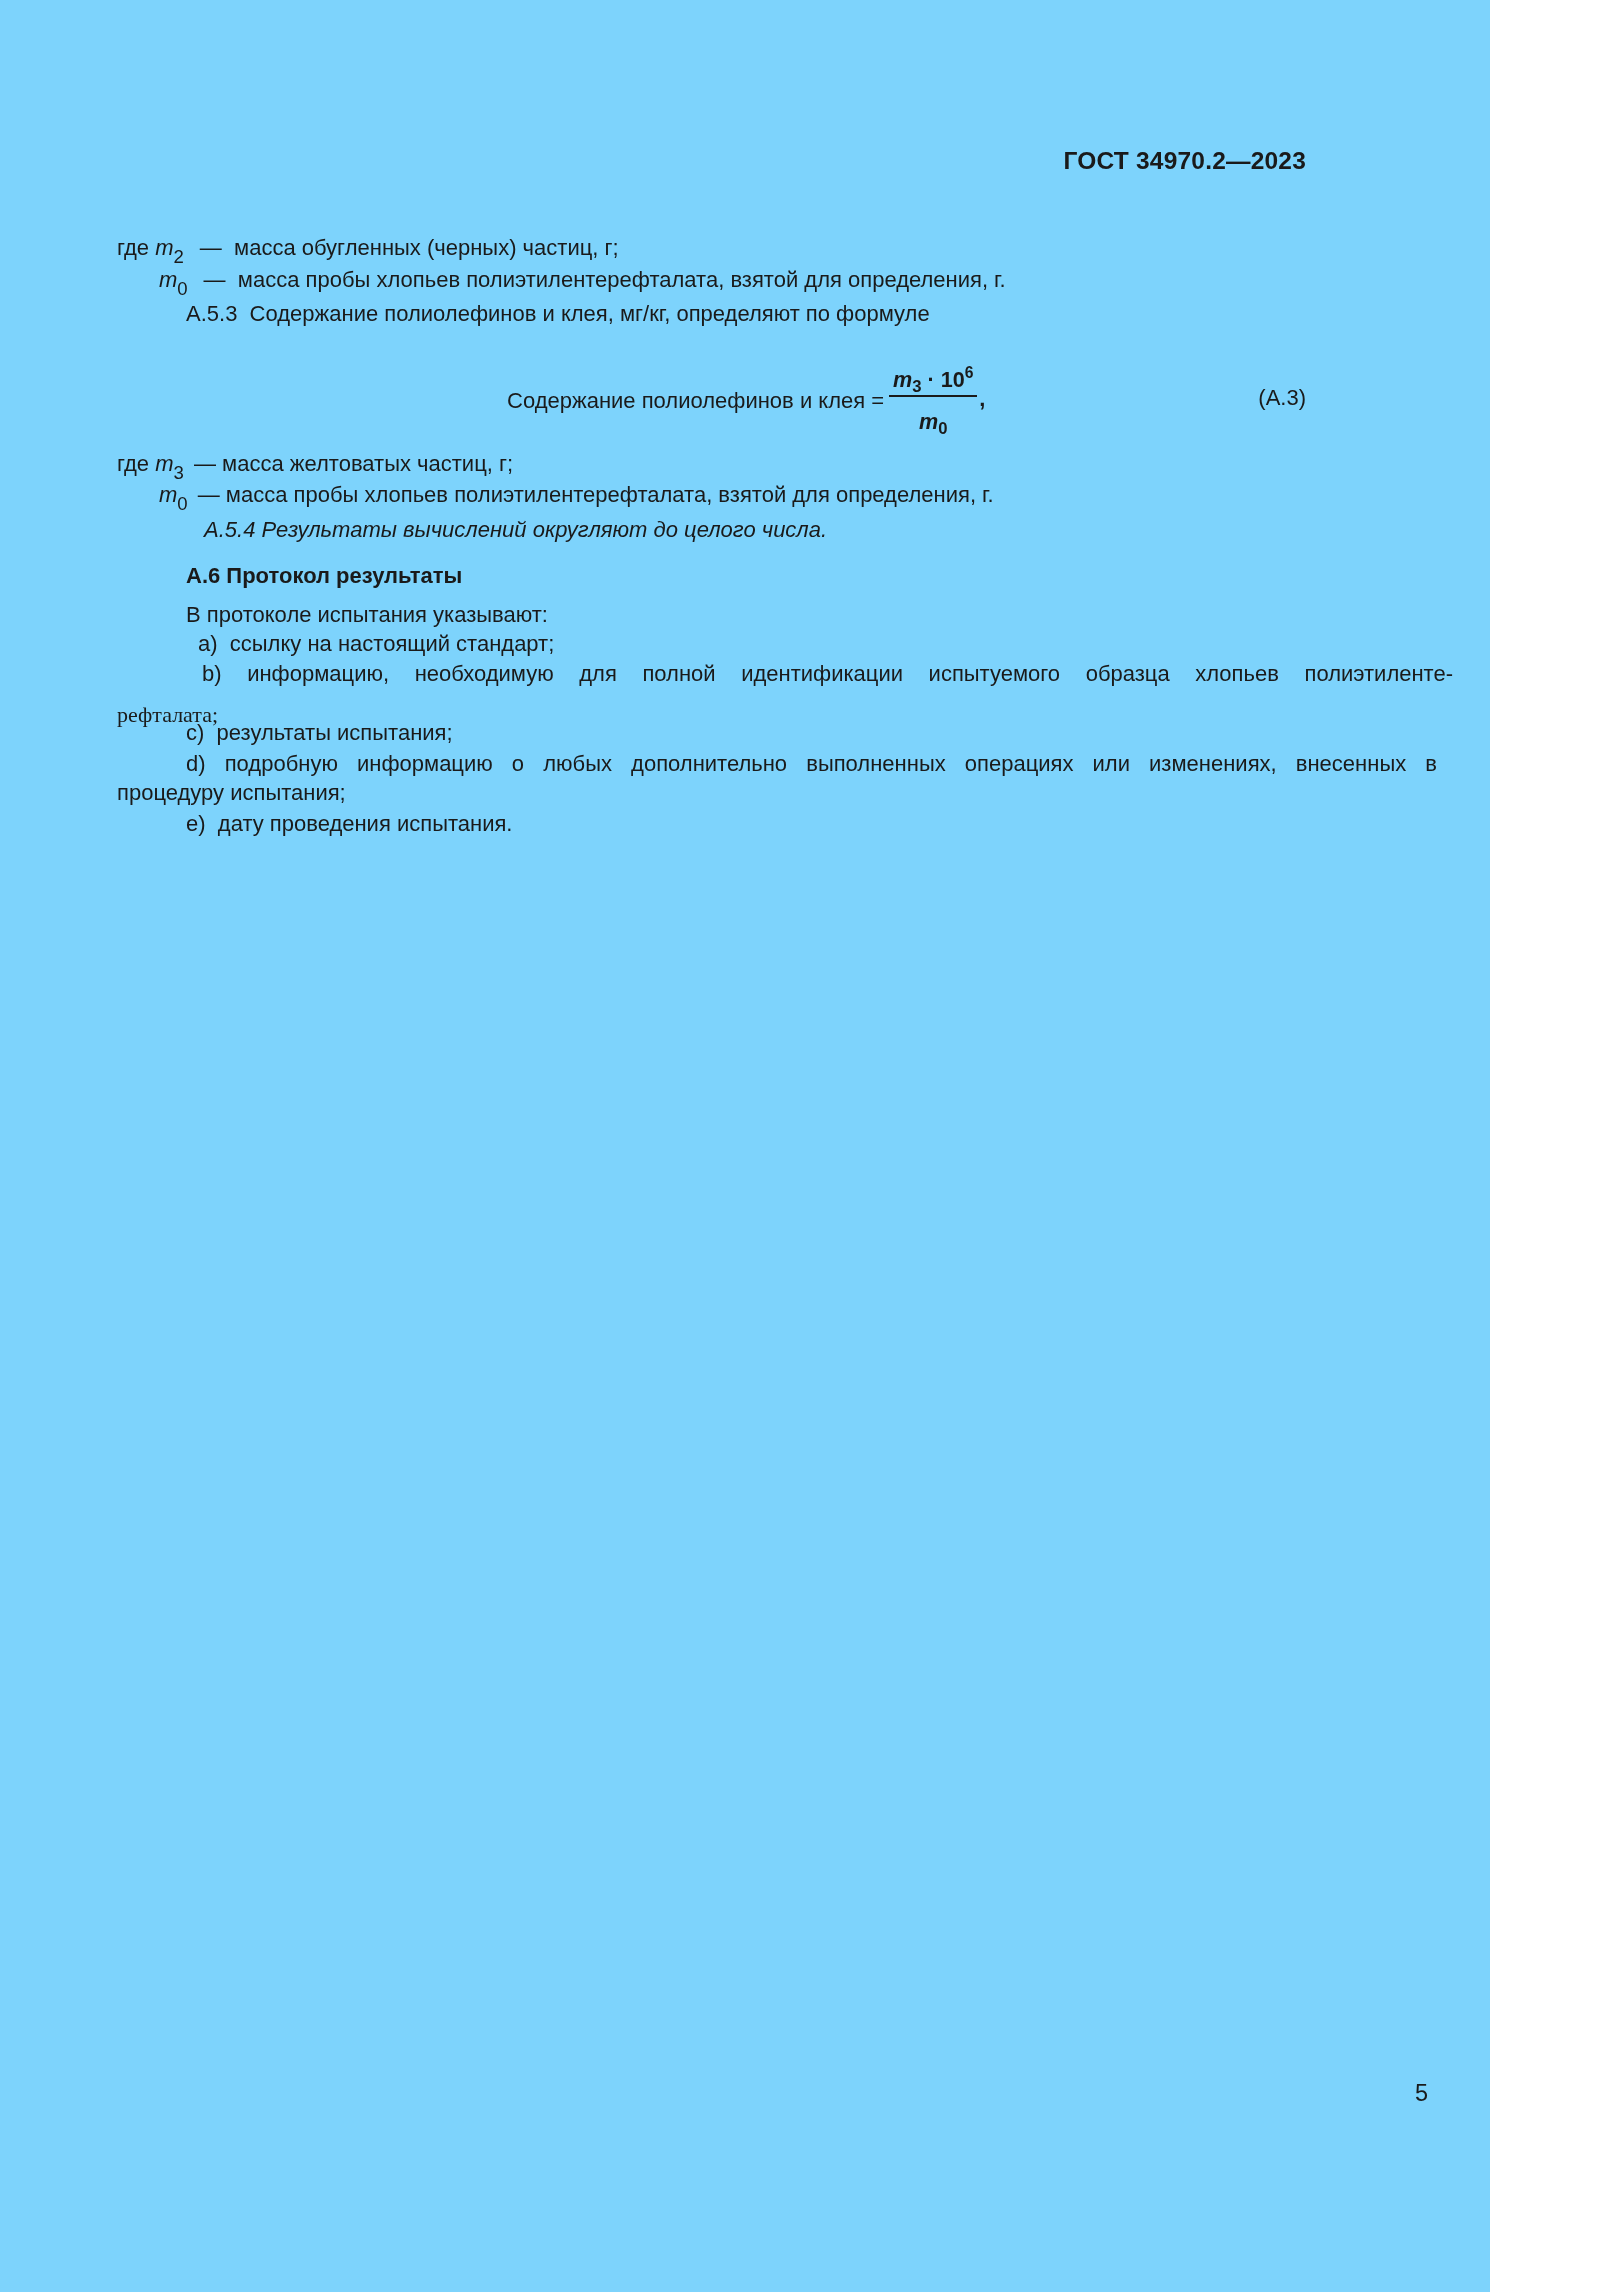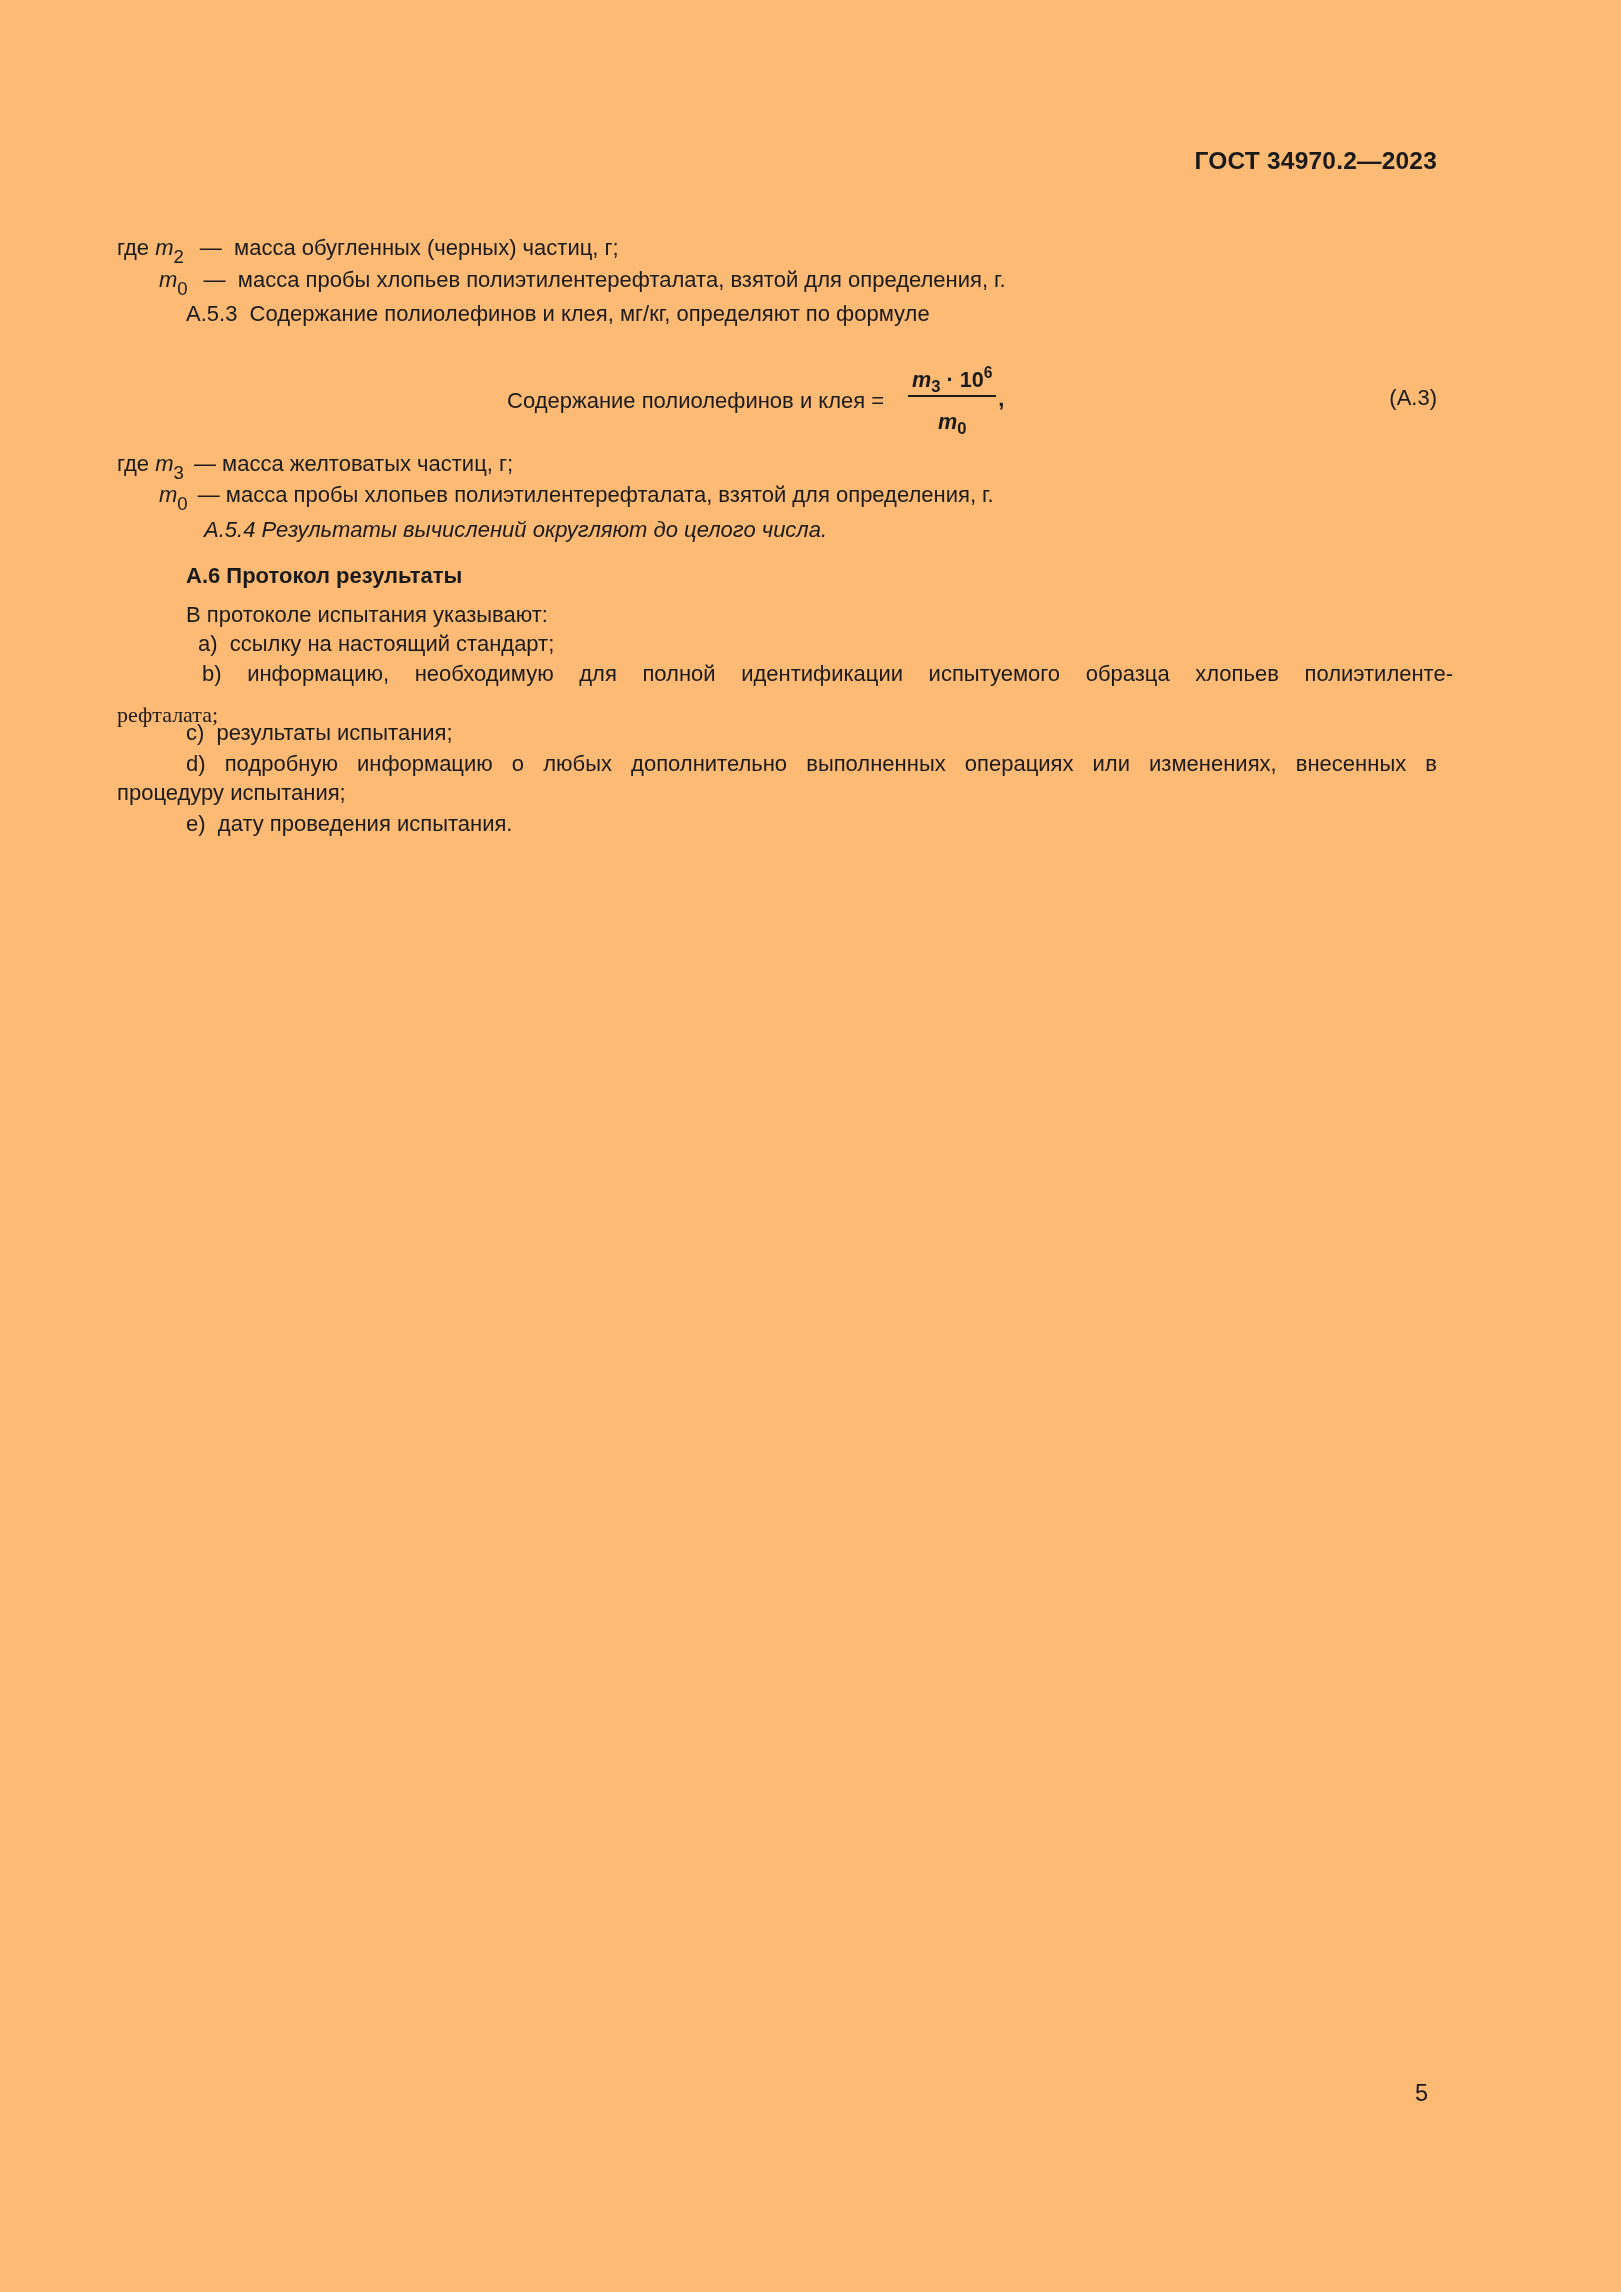--- a/index.html
+++ b/index.html
@@ -11,23 +11,23 @@
     width: 1621px;
     height: 2293px;
     position: relative;
     overflow: hidden;
     font-family: "Liberation Sans", "DejaVu Sans", sans-serif;
     color: #1a1a1a;
   }
   .page {
     position: absolute;
     left: 0; top: 0;
-    width: 1621px;
+    width: 1490px;
     height: 2293px;
-    background: #fdba74;
+    background: #7dd3fc;
   }
   .header {
     position: absolute;
     top: 147px;
     right: 184px;
     font-size: 24.5px;
     font-weight: bold;
     letter-spacing: 0.2px;
   }
   .line {
@@ -56,21 +56,21 @@
     top: 367px;
     left: 507px;
     display: flex;
     align-items: center;
     font-size: 22px;
   }
   .frac {
     display: inline-flex;
     flex-direction: column;
     align-items: center;
-    margin-left: 24px;
+    margin-left: 5px;
     font-weight: bold;
     font-family: "Liberation Sans", sans-serif;
   }
   .frac .num {
     font-size: 21.6px;
     padding: 0 3.9px 2px 3.9px;
     border-bottom: 2.5px solid #1a1a1a;
   }
   .frac .den {
     font-size: 21.6px;

